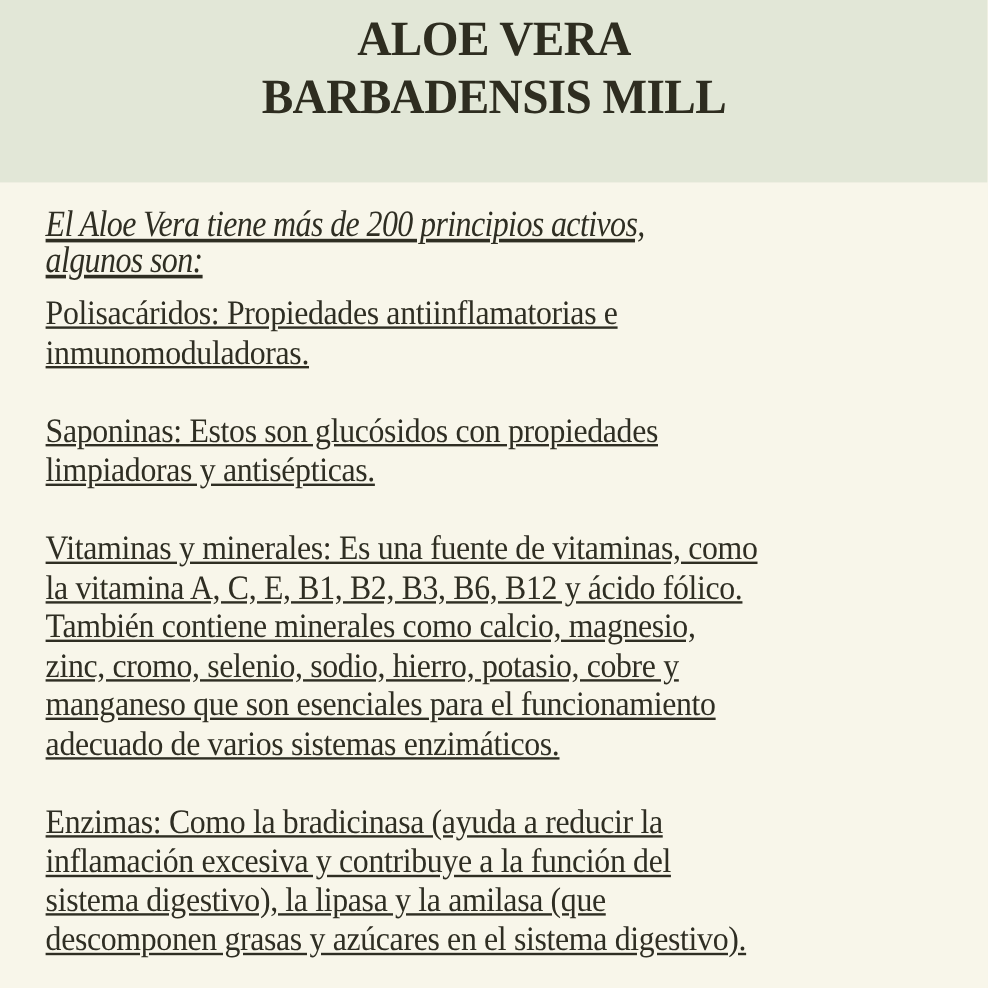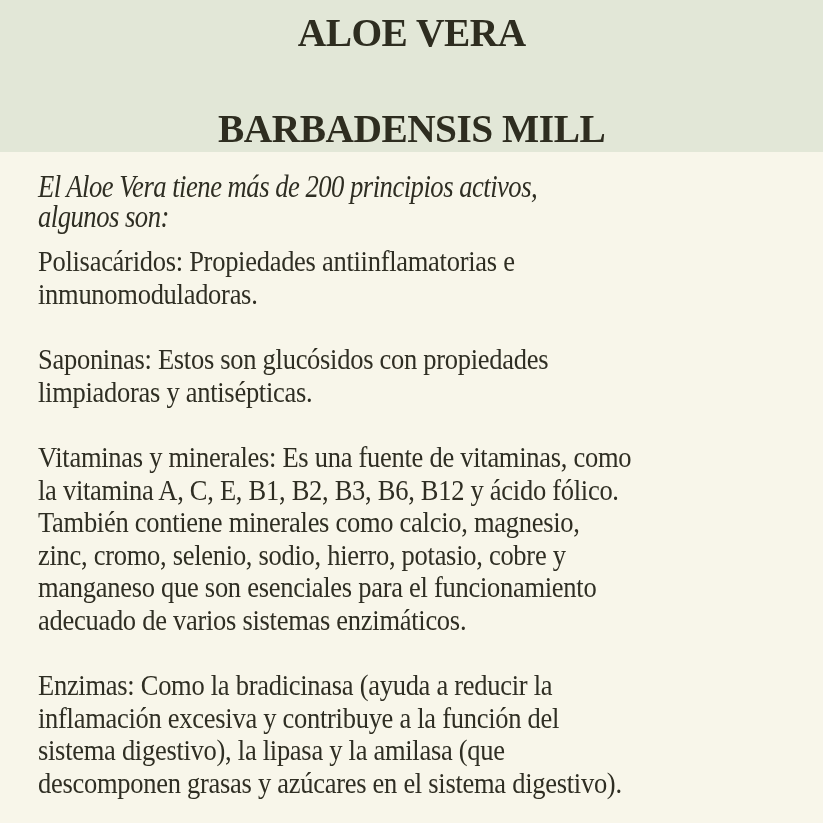--- a/index.html
+++ b/index.html
@@ -4,30 +4,30 @@
 <style>
   html, body { margin:0; padding:0; }
   body {
     width:823px; height:823px; overflow:hidden;
     background:#f8f6ea;
     font-family:"Liberation Serif","DejaVu Serif",serif;
     color:#2f2e23;
   }
   .header {
     height:152px; background:#e2e7d7;
-    display:flex; flex-direction:column; align-items:center; justify-content:space-between;
+    display:flex; flex-direction:column; align-items:center; justify-content:flex-start;
   }
   .title-line {
     font-family:"Liberation Serif",serif;
     font-weight:bold; font-size:41px; line-height:48px;
     color:#2e2d20; letter-spacing:-0.5px; transform:scaleX(0.96);
     white-space:nowrap;
   }
   .title-line:first-child { margin-top:8px; }
-  .content { padding:12px 40px 0 38px; }
+  .content { padding:12px 40px 0 38px;text-decoration:underline; }
   .intro {
     font-style:italic; font-size:31px; line-height:30px;
     letter-spacing:-0.6px; margin:8px 0 8px 0;
     transform-origin:left; transform:scaleX(0.86);
     width:120%;
   }
   .para {
     font-size:28.5px; line-height:32.5px; margin:0 0 33px 0;
     letter-spacing:-0.3px; transform-origin:left; transform:scaleX(0.93);
     width:110%;

